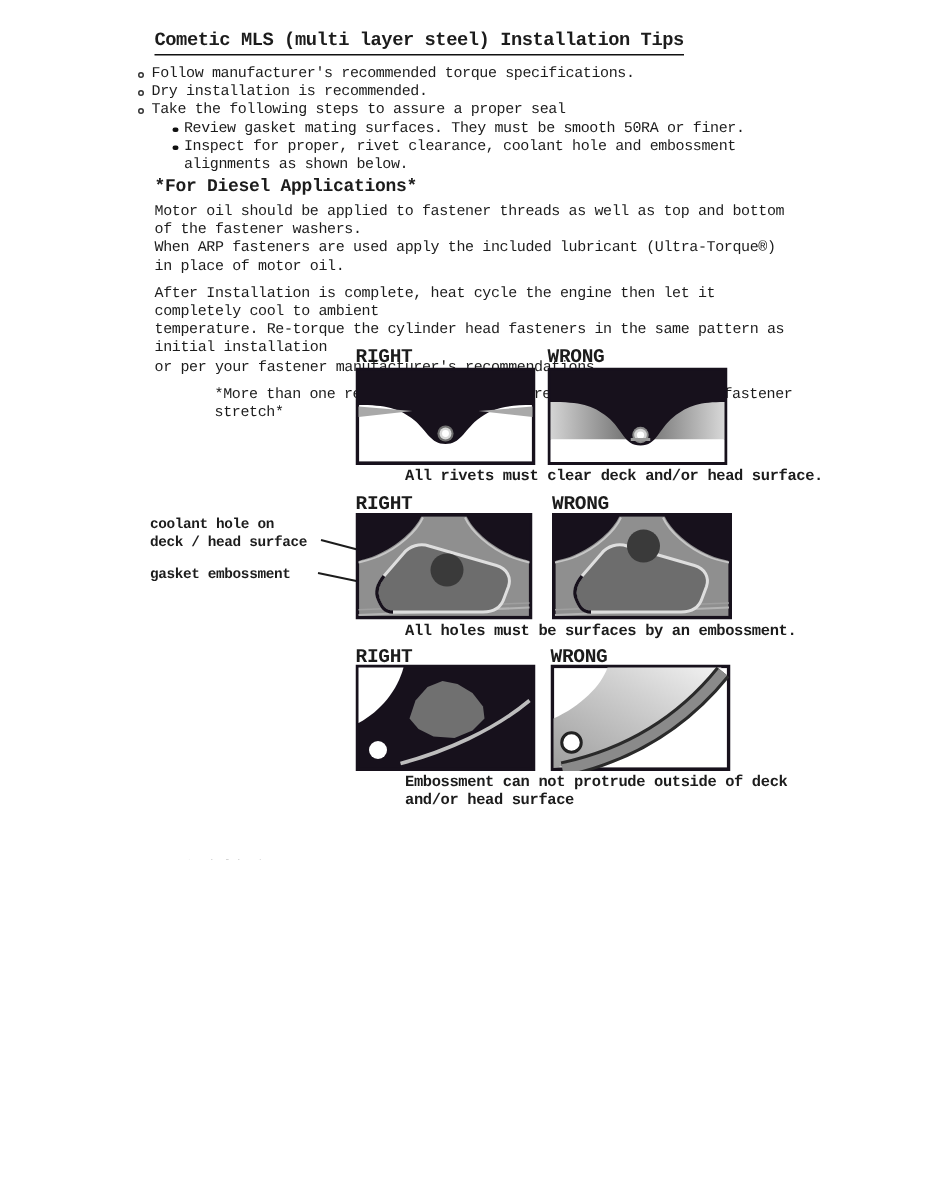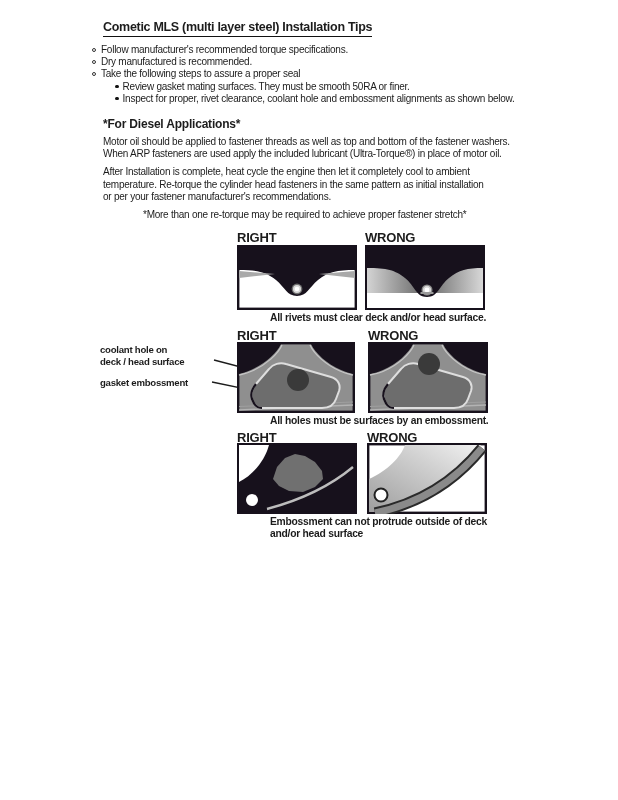--- a/index.html
+++ b/index.html
@@ -1,19 +1,19 @@
 <!DOCTYPE html>
 <html><head>
 <meta charset="utf-8">
 <style>
   * { margin:0; padding:0; box-sizing:border-box; }
   html,body { background:#ffffff; }
   .page {
     position:relative; width:618px; height:573px; background:#ffffff;
-    font-family:Liberation Sans, sans-serif; color:#1c1c1c; overflow:hidden;
+    font-family:Liberation Mono, monospace; color:#1c1c1c; overflow:hidden;
   }
   .abs { position:absolute; }
   .pre { white-space:pre-line; }
 
   
   .title {
     left:103px; top:20px; font-size:12.5px; font-weight:bold; letter-spacing:-0.3px;
     border-bottom:1.6px solid #111; padding-bottom:2px; display:inline-block;
   }
 
@@ -52,21 +52,21 @@
 
   <h1 class="abs title">Cometic MLS (multi layer steel) Installation Tips</h1>
 
   <div class="abs tips">
     <div class="brow">
       <span class="m0"></span>
       <span class="txt">Follow manufacturer's recommended torque specifications.</span>
     </div>
     <div class="brow">
       <span class="m0"></span>
-      <span class="txt">Dry manufactured is recommended.</span>
+      <span class="txt">Dry installation is recommended.</span>
     </div>
     <div class="brow">
       <span class="m0"></span>
       <span class="txt">Take the following steps to assure a proper seal</span>
     </div>
     <div class="brow sub">
       <span class="m1"></span>
       <span class="txt">Review gasket mating surfaces.  They must be smooth 50RA or finer.</span>
     </div>
     <div class="brow sub">

